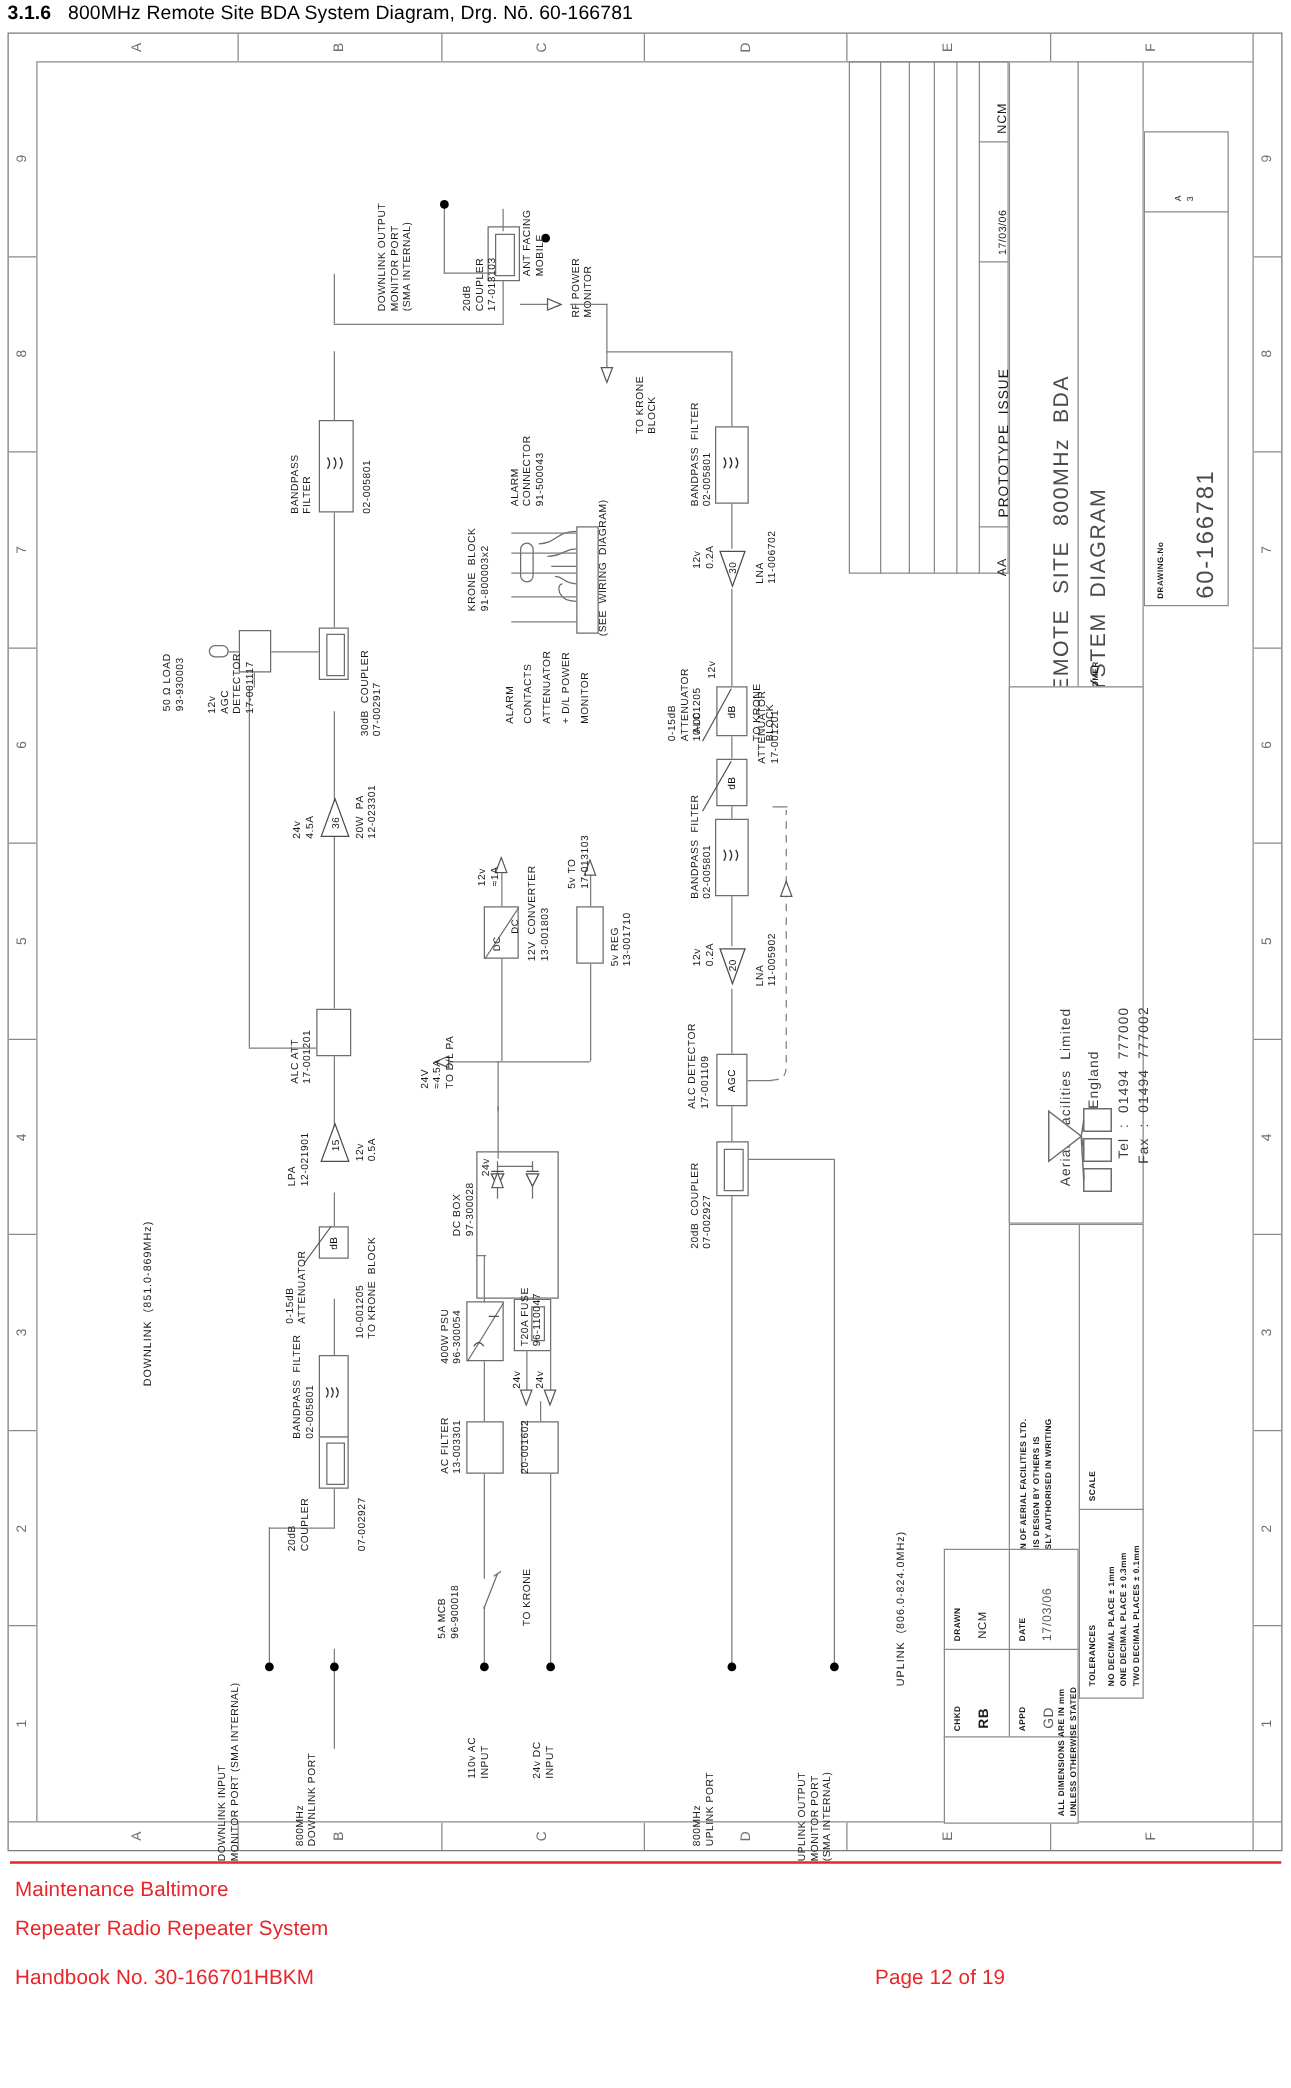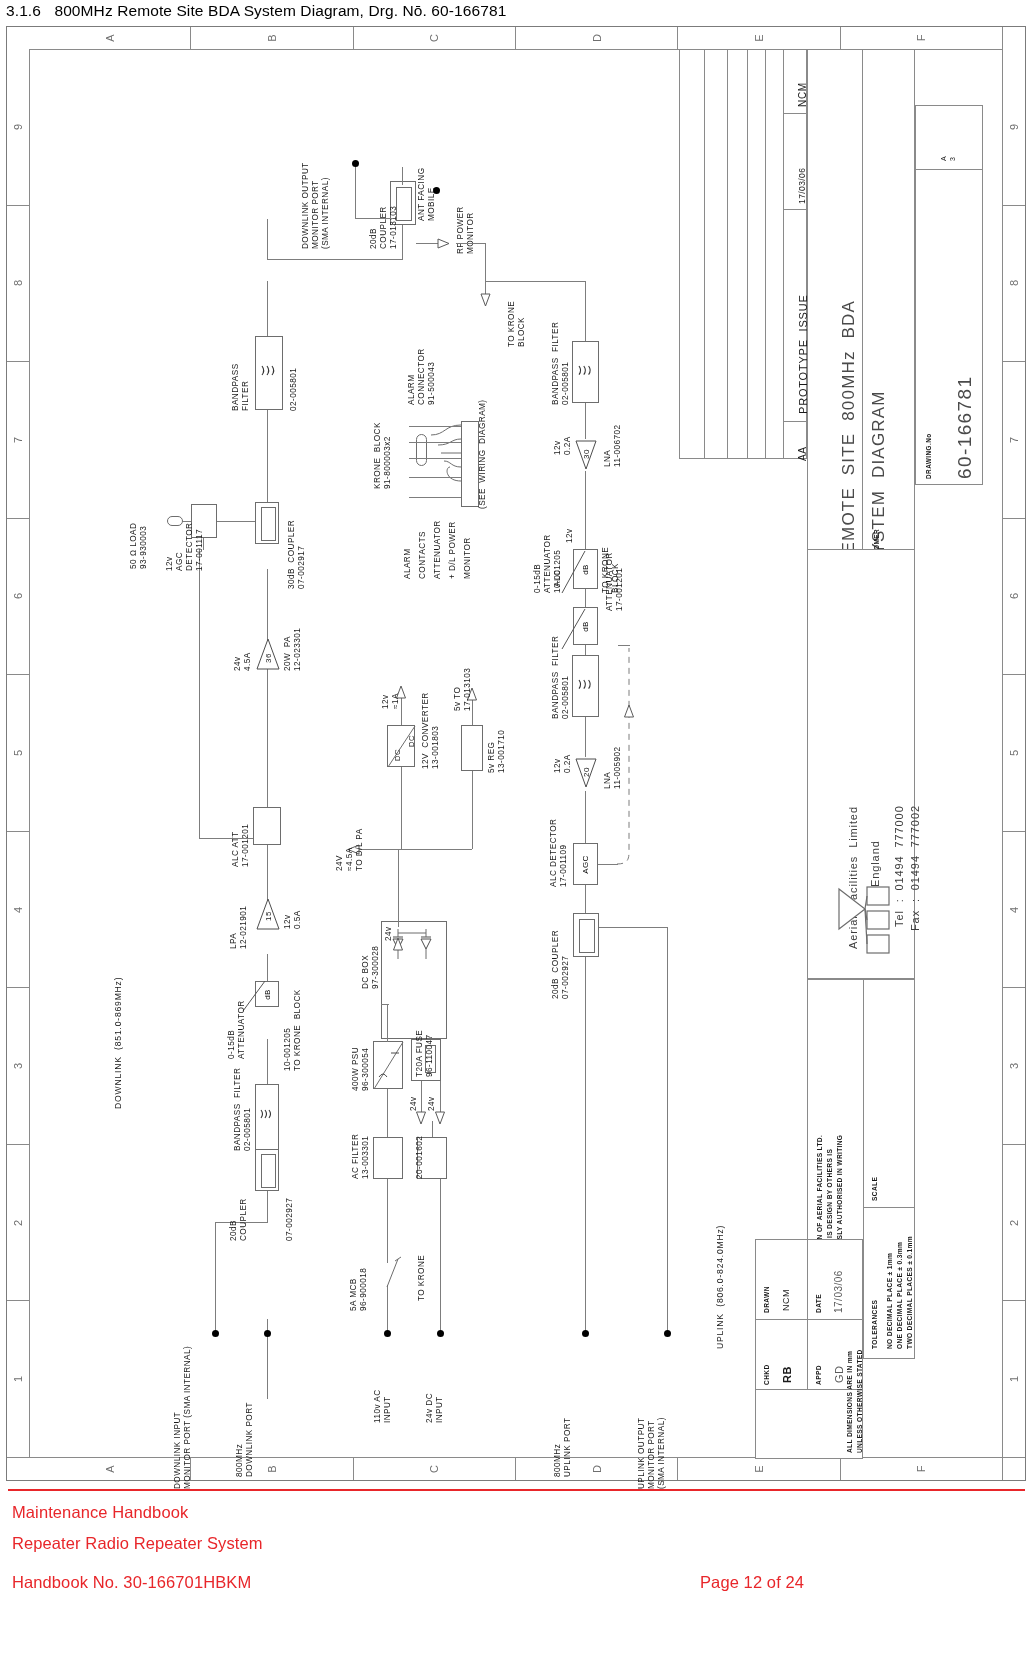--- a/index.html
+++ b/index.html
@@ -5,21 +5,21 @@
   html,body{margin:0;padding:0;background:#fff;}
   body{
     width:1033px;height:1670px;position:relative;overflow:hidden;
     font-family:"Liberation Sans", sans-serif;color:#000;
   }
   
   #page-heading{
     position:absolute;left:6px;top:2px;width:1020px;height:24px;
     font-size:15.5px;letter-spacing:.1px;white-space:nowrap;
   }
-  #page-heading .num{display:inline-block;min-width:44px;}
+  #page-heading .num{display:inline-block;min-width:44px;font-weight:bold;}
 
   
   #sheet{
     position:absolute;left:6px;top:26px;width:1020px;height:1455px;
     border:1px solid #7b7b7b;box-sizing:border-box;background:#fff;
   }
   #sheet-inner{
     position:absolute;left:22px;top:22px;right:22px;bottom:22px;
     border:1px solid #8a8a8a;box-sizing:border-box;
   }
@@ -720,17 +720,17 @@
     <div class="lbl" style="left:176px;top:1334px;font-size:11px;letter-spacing:.5px;color:#5a5a5a;">GD</div>
 
     <div class="lbl" style="left:188px;top:1404px;font-size:6.6px;letter-spacing:.35px;line-height:1.5;font-weight:bold;">ALL DIMENSIONS ARE IN mm
 UNLESS OTHERWISE STATED</div>
   </div>
 
 </div>
 
 <div id="footer">
   <div class="rule"></div>
-  <div class="ft f1">Maintenance Handbook</div>
+  <div class="ft f1">Maintenance Baltimore</div>
   <div class="ft f2">Repeater Radio Repeater System</div>
   <div class="ft f3">Handbook No. 30-166701HBKM</div>
-  <div class="ft f4">Page 12 of 24</div>
+  <div class="ft f4">Page 12 of 19</div>
 </div>
 
 </body></html>

